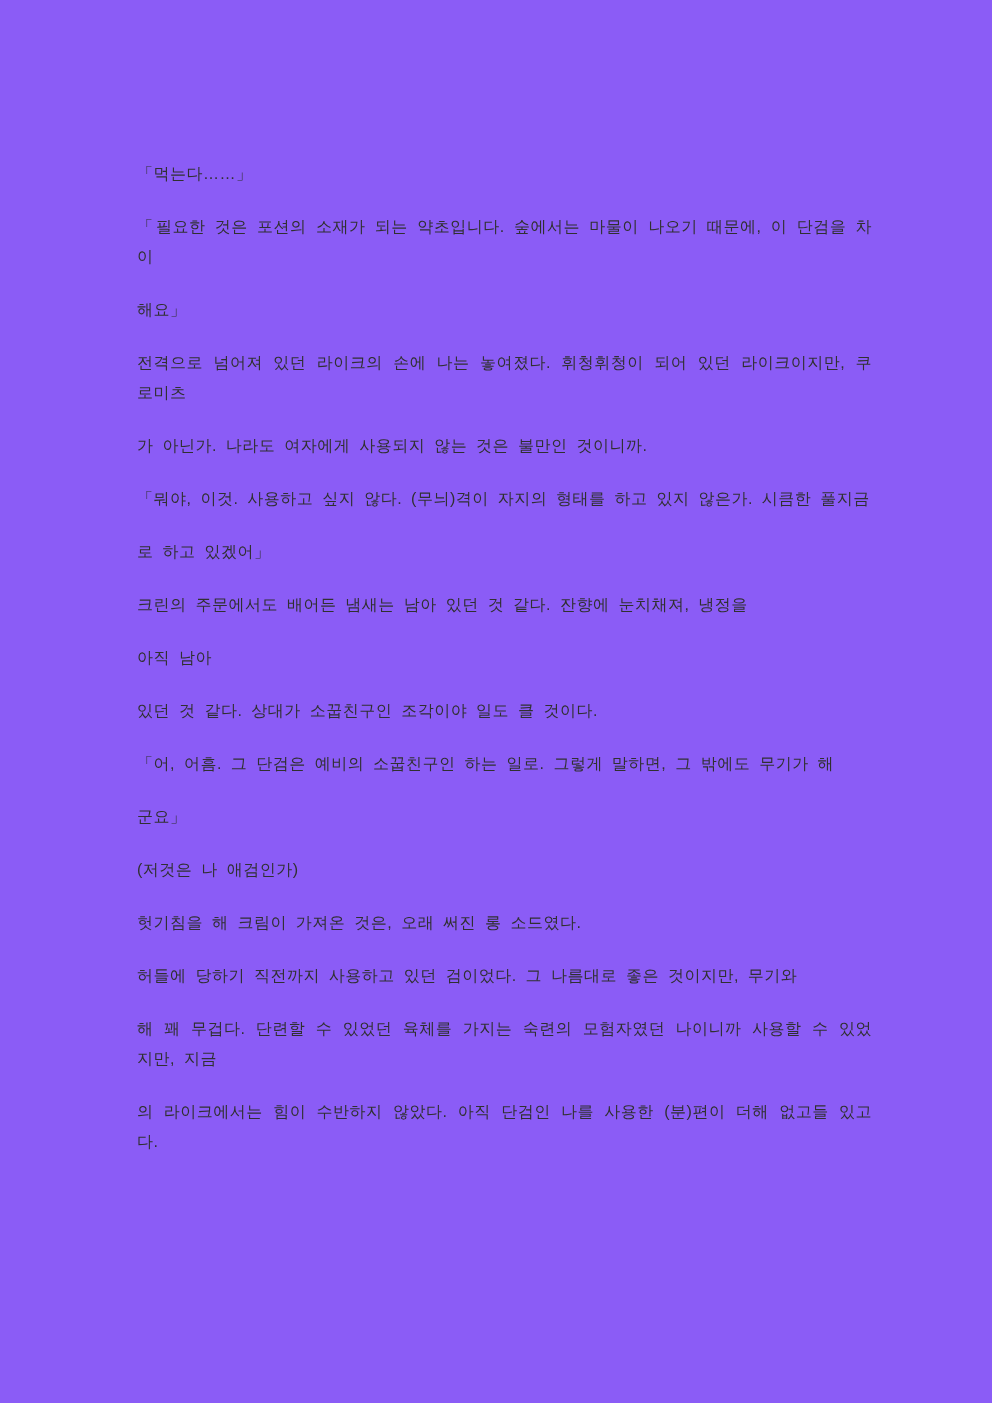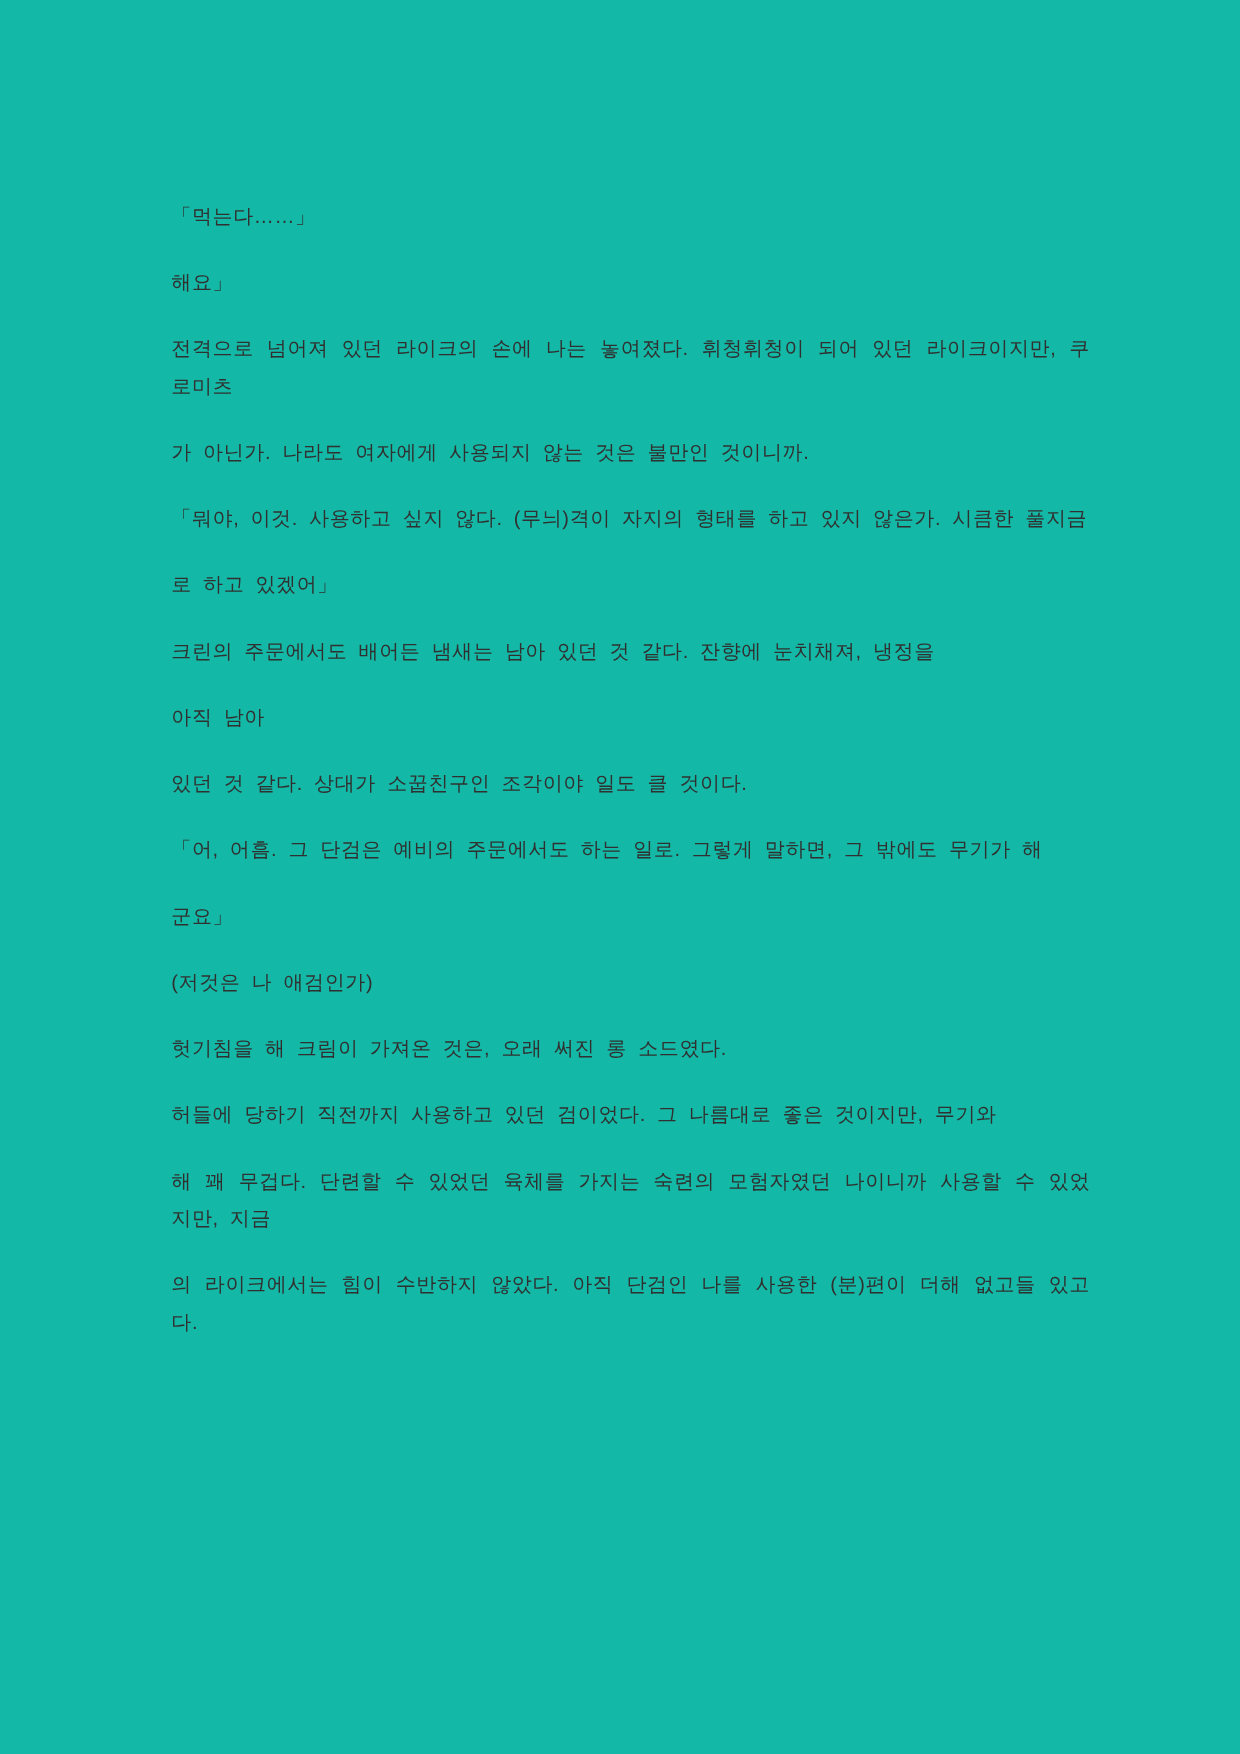--- a/index.html
+++ b/index.html
@@ -35,24 +35,28 @@
   .line.full {
     white-space: normal;
     text-align: justify;
     text-align-last: justify;
     word-spacing: 2px;
   }
 </style>
 </head>
 <body>
 
-<div class="page" style="background: #14b8a6; color: rgb(48, 48, 48);">
+<div class="page" style="background: #8b5cf6; color: rgb(48, 48, 48);">
   <div id="text-content">
       <div class="paragraph">
         <div class="line">「먹는다……」</div>
+      </div>
+      <div class="paragraph">
+        <div class="line full">「필요한 것은 포션의 소재가 되는 약초입니다. 숲에서는 마물이 나오기 때문에, 이 단검을 차</div>
+        <div class="line">이</div>
       </div>
       <div class="paragraph">
         <div class="line">해요」</div>
       </div>
       <div class="paragraph">
         <div class="line full">전격으로 넘어져 있던 라이크의 손에 나는 놓여졌다. 휘청휘청이 되어 있던 라이크이지만, 쿠</div>
         <div class="line">로미츠</div>
       </div>
       <div class="paragraph">
         <div class="line">가 아닌가. 나라도 여자에게 사용되지 않는 것은 불만인 것이니까.</div>
@@ -66,21 +70,21 @@
       <div class="paragraph">
         <div class="line">크린의 주문에서도 배어든 냄새는 남아 있던 것 같다. 잔향에 눈치채져, 냉정을</div>
       </div>
       <div class="paragraph">
         <div class="line">아직 남아</div>
       </div>
       <div class="paragraph">
         <div class="line">있던 것 같다. 상대가 소꿉친구인 조각이야 일도 클 것이다.</div>
       </div>
       <div class="paragraph">
-        <div class="line">「어, 어흠. 그 단검은 예비의 주문에서도 하는 일로. 그렇게 말하면, 그 밖에도 무기가 해</div>
+        <div class="line">「어, 어흠. 그 단검은 예비의 소꿉친구인 하는 일로. 그렇게 말하면, 그 밖에도 무기가 해</div>
       </div>
       <div class="paragraph">
         <div class="line">군요」</div>
       </div>
       <div class="paragraph">
         <div class="line">(저것은 나 애검인가)</div>
       </div>
       <div class="paragraph">
         <div class="line">헛기침을 해 크림이 가져온 것은, 오래 써진 롱 소드였다.</div>
       </div>

